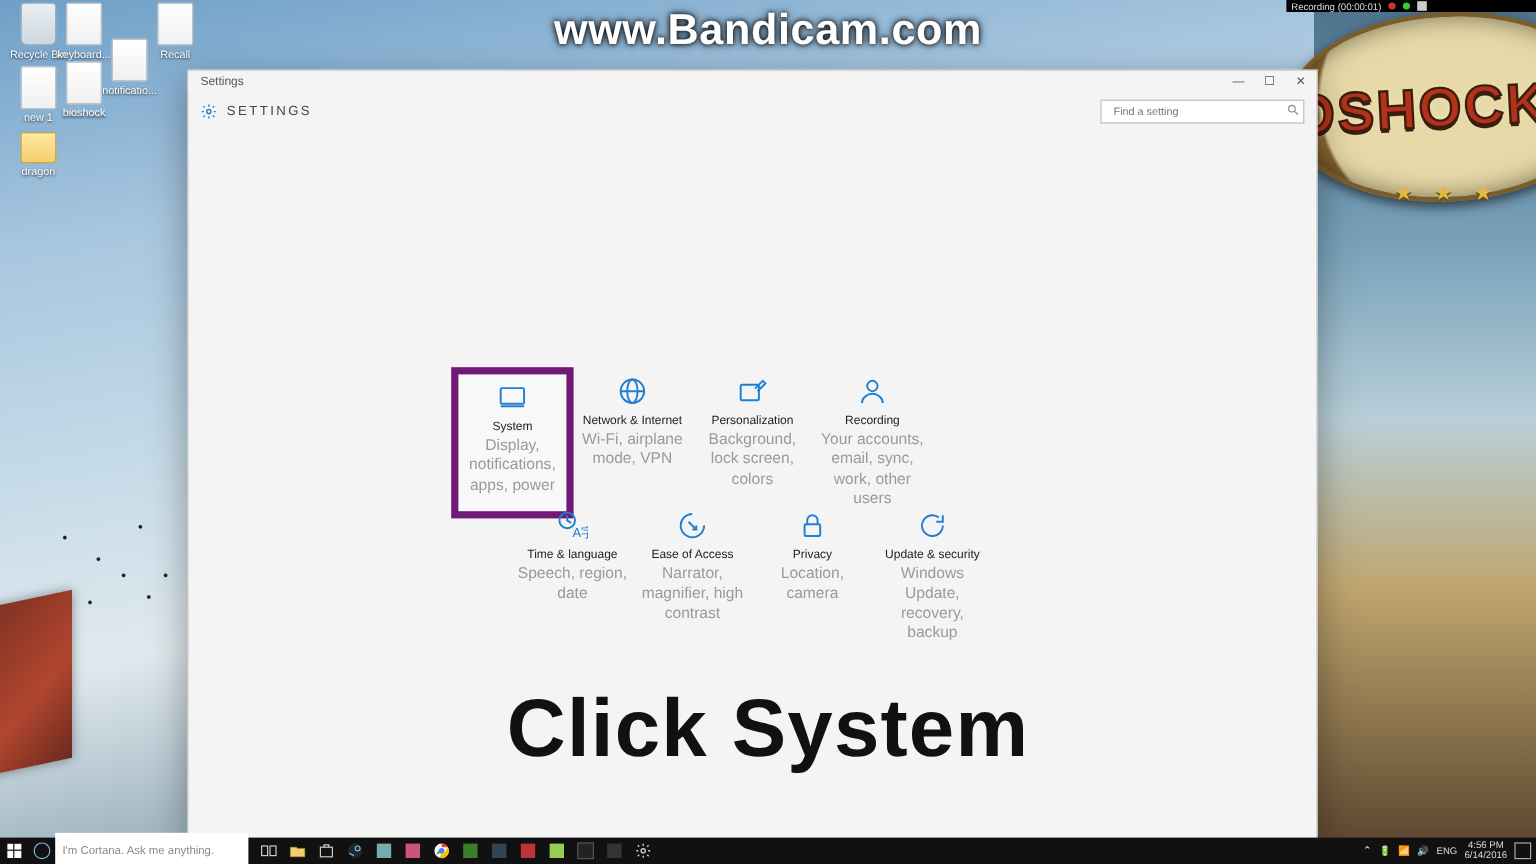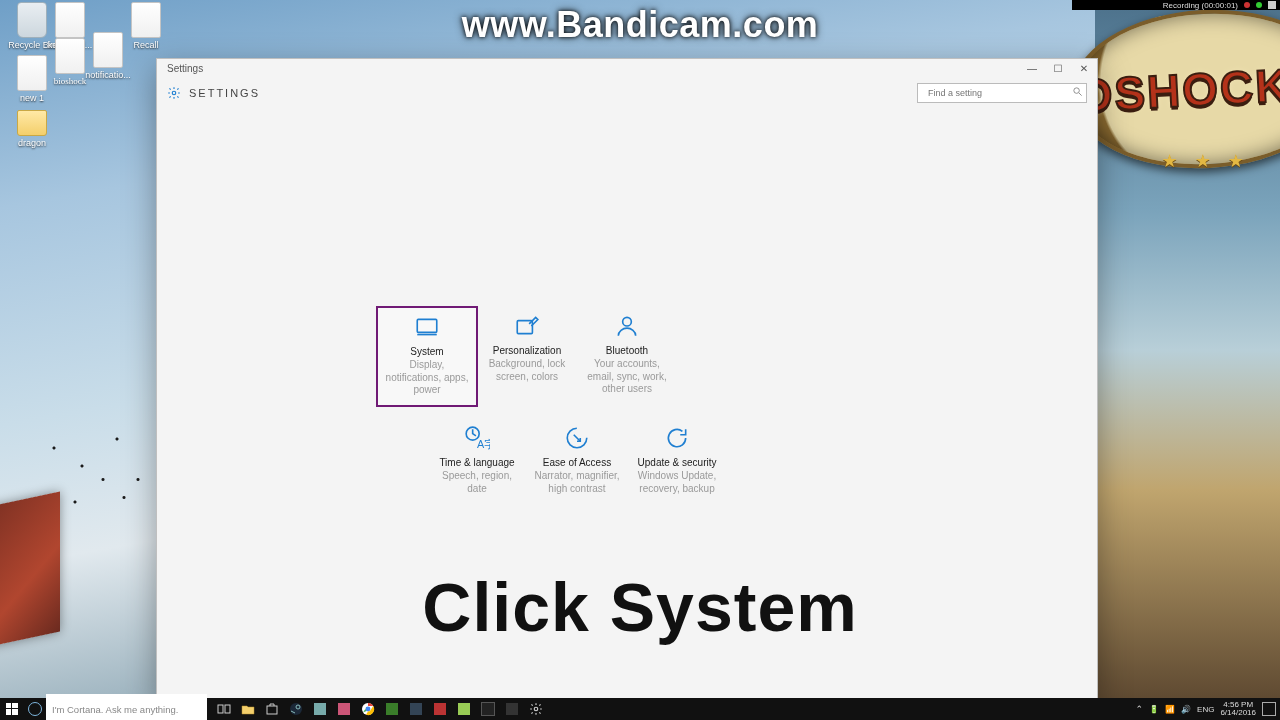--- a/index.html
+++ b/index.html
@@ -80,21 +80,21 @@
     text-shadow: 0 1px 0 #6a4a12;
     letter-spacing: 6px;
   }
   
   .blackbar {
     position: absolute;
     right: 0; top: 0; height: 10px; width: 200px;
     background: #000;
     color: #ddd;
     font-size: 8px;
-    display: flex; align-items: center; justify-content: flex-end;
+    display: flex; align-items: center; 
     gap: 6px; padding: 0 4px;
   }
   .blackbar .dot { width: 6px; height: 6px; background: #c33; border-radius: 50%; }
   .blackbar .dot.g { background: #3c3; }
   .blackbar .sq { width: 8px; height: 8px; background: #ccc; }
   .watermark {
     position: absolute;
     top: 4px; left: 50%; transform: translateX(-50%);
     font-family: "Arial Black", Arial, sans-serif;
     font-weight: 900;
@@ -204,35 +204,35 @@
   .cat-grid.row2 {
     top: 360px;
     grid-template-columns: repeat(4, 100px);
   }
   .cat {
     text-align: center;
     padding: 6px 4px 8px;
     cursor: pointer;
   }
   .cat.selected {
-    border: 2px solid #701a75;
+    border: 6px solid #701a75;
     background: #f8f8f8;
     margin: -1px;
   }
   .cat svg {
     width: 26px; height: 26px;
     display: block; margin: 0 auto 6px;
   }
   .cat .title {
     font-size: 10px;
     color: #222;
     margin-bottom: 2px;
   }
   .cat .sub {
-    font-size: 10px;
+    font-size: 13px;
     color: #9a9a9a;
     line-height: 1.25;
   }
 
   .overlay-text {
     position: absolute;
     top: 568px; left: 50%; transform: translateX(-50%);
     font-family: Impact, "Arial Black", sans-serif;
     font-weight: 700;
     font-size: 68px;
@@ -326,21 +326,21 @@
   <div>notificatio...</div>
 </div>
 <div class="desk-icon" style="left:116px; top:2px;">
   <div class="ic"></div>
   <div>Recall</div>
 </div>
 <div class="desk-icon" style="left:2px; top:55px;">
   <div class="ic"></div>
   <div>new 1</div>
 </div>
-<div class="desk-icon" style="left:40px; top:38px;font-family:Liberation Serif, serif;">
+<div class="desk-icon" style="left:40px; top:51px;">
   <div class="ic"></div>
   <div>bioshock</div>
 </div>
 <div class="desk-icon" style="left:2px; top:100px;">
   <div class="ic folder"></div>
   <div>dragon</div>
 </div>
 
 <div class="window">
   <div class="titlebar">
@@ -382,36 +382,45 @@
     <div class="cat selected">
       <svg viewBox="0 0 24 24" fill="none" stroke="#1f7fd1" stroke-width="1.5">
         <rect x="3" y="5" width="18" height="12" rx="1"></rect>
           <line x1="3" y1="19" x2="21" y2="19"></line>
       </svg>
       <div class="title">System</div>
       <div class="sub">Display, notifications, apps, power</div>
     </div>
 
 
+    <div class="cat">
+      <svg viewBox="0 0 24 24" fill="none" stroke="#1f7fd1" stroke-width="1.5">
+        <circle cx="12" cy="12" r="9"></circle>
+        <ellipse cx="12" cy="12" rx="4" ry="9"></ellipse>
+        <line x1="3" y1="12" x2="21" y2="12"></line>
+      </svg>
+      <div class="title">Network &amp; Internet</div>
+      <div class="sub">Wi-Fi, airplane mode, VPN</div>
+    </div>
 
     <div class="cat">
       <svg viewBox="0 0 24 24" fill="none" stroke="#1f7fd1" stroke-width="1.5">
         <rect x="3" y="7" width="14" height="12" rx="1"></rect>
         <path d="M14 10l6-6 2 2-6 6"></path>
       </svg>
       <div class="title">Personalization</div>
       <div class="sub">Background, lock screen, colors</div>
     </div>
 
     <div class="cat">
       <svg viewBox="0 0 24 24" fill="none" stroke="#1f7fd1" stroke-width="1.5">
         <circle cx="12" cy="8" r="4"></circle>
         <path d="M4 21c0-4 4-7 8-7s8 3 8 7"></path>
       </svg>
-      <div class="title">Bluetooth</div>
+      <div class="title">Recording</div>
       <div class="sub">Your accounts, email, sync, work, other users</div>
     </div>
   </div>
 
   <div class="cat-grid row2">
 
     <div class="cat">
       <svg viewBox="0 0 24 24" fill="none" stroke="#1f7fd1" stroke-width="1.5">
         <circle cx="8" cy="8" r="6"></circle>
         <path d="M8 4v4l3 2"></path>
@@ -424,20 +433,28 @@
     <div class="cat">
       <svg viewBox="0 0 24 24" fill="none" stroke="#1f7fd1" stroke-width="1.5">
         <circle cx="12" cy="12" r="9" stroke-dasharray="42 14"></circle>
         <path d="M9 9l6 6"></path>
         <polyline points="12,15 15,15 15,12"></polyline>
       </svg>
       <div class="title">Ease of Access</div>
       <div class="sub">Narrator, magnifier, high contrast</div>
     </div>
 
+    <div class="cat">
+      <svg viewBox="0 0 24 24" fill="none" stroke="#1f7fd1" stroke-width="1.5">
+        <rect x="6" y="11" width="12" height="9" rx="1"></rect>
+        <path d="M8 11V8a4 4 0 0 1 8 0v3"></path>
+      </svg>
+      <div class="title">Privacy</div>
+      <div class="sub">Location, camera</div>
+    </div>
 
     <div class="cat">
       <svg viewBox="0 0 24 24" fill="none" stroke="#1f7fd1" stroke-width="1.5">
         <path d="M20 12a8 8 0 1 1-3-6.2"></path>
         <polyline points="20 4 20 9 15 9"></polyline>
       </svg>
       <div class="title">Update &amp; security</div>
       <div class="sub">Windows Update, recovery, backup</div>
     </div>
   </div>

